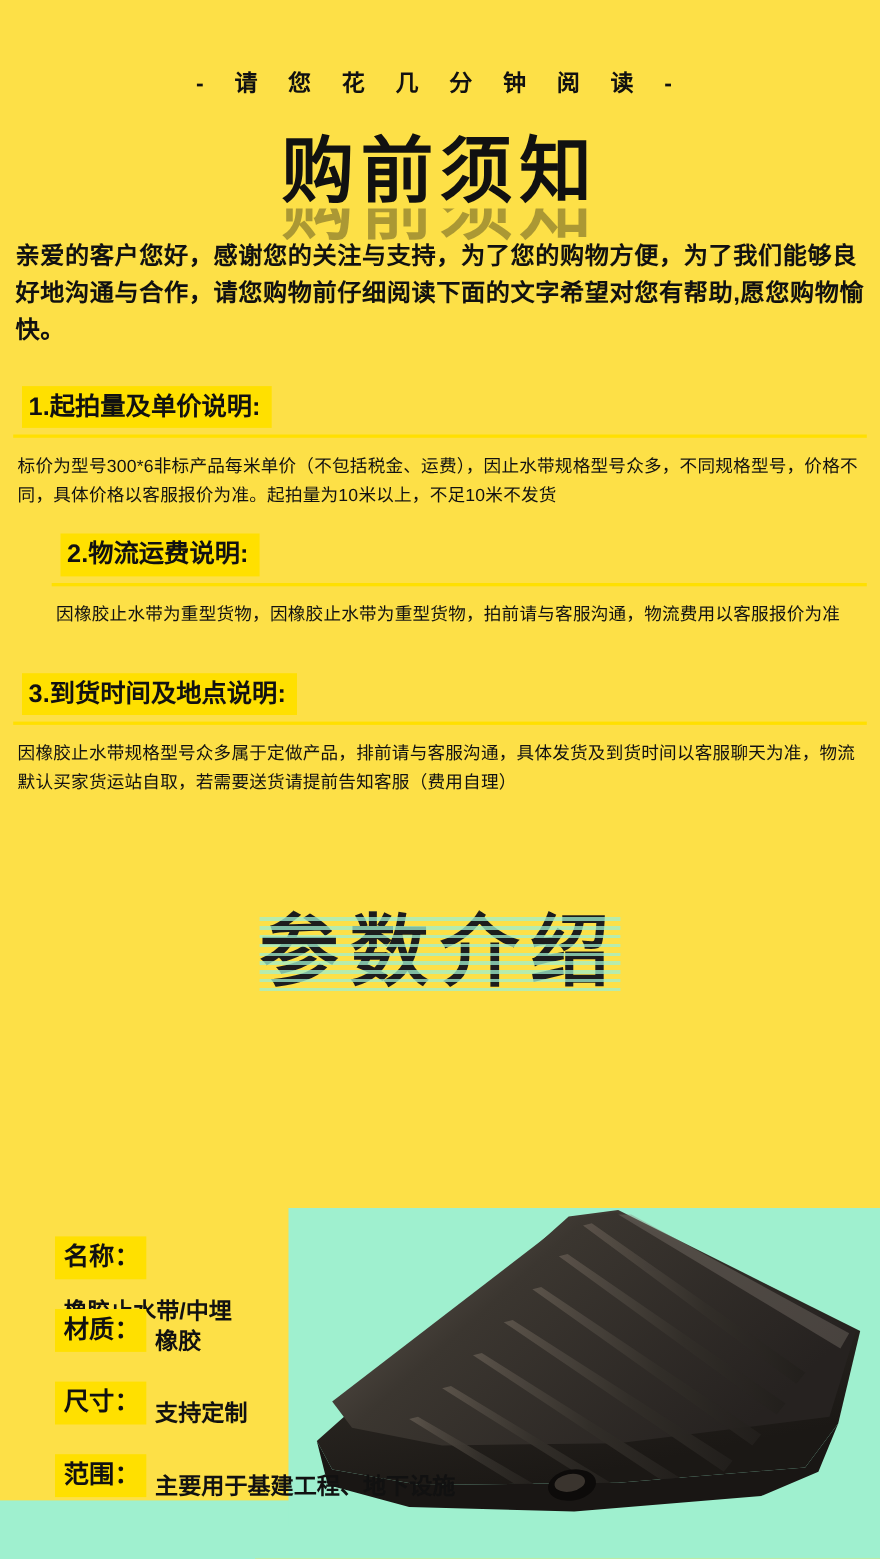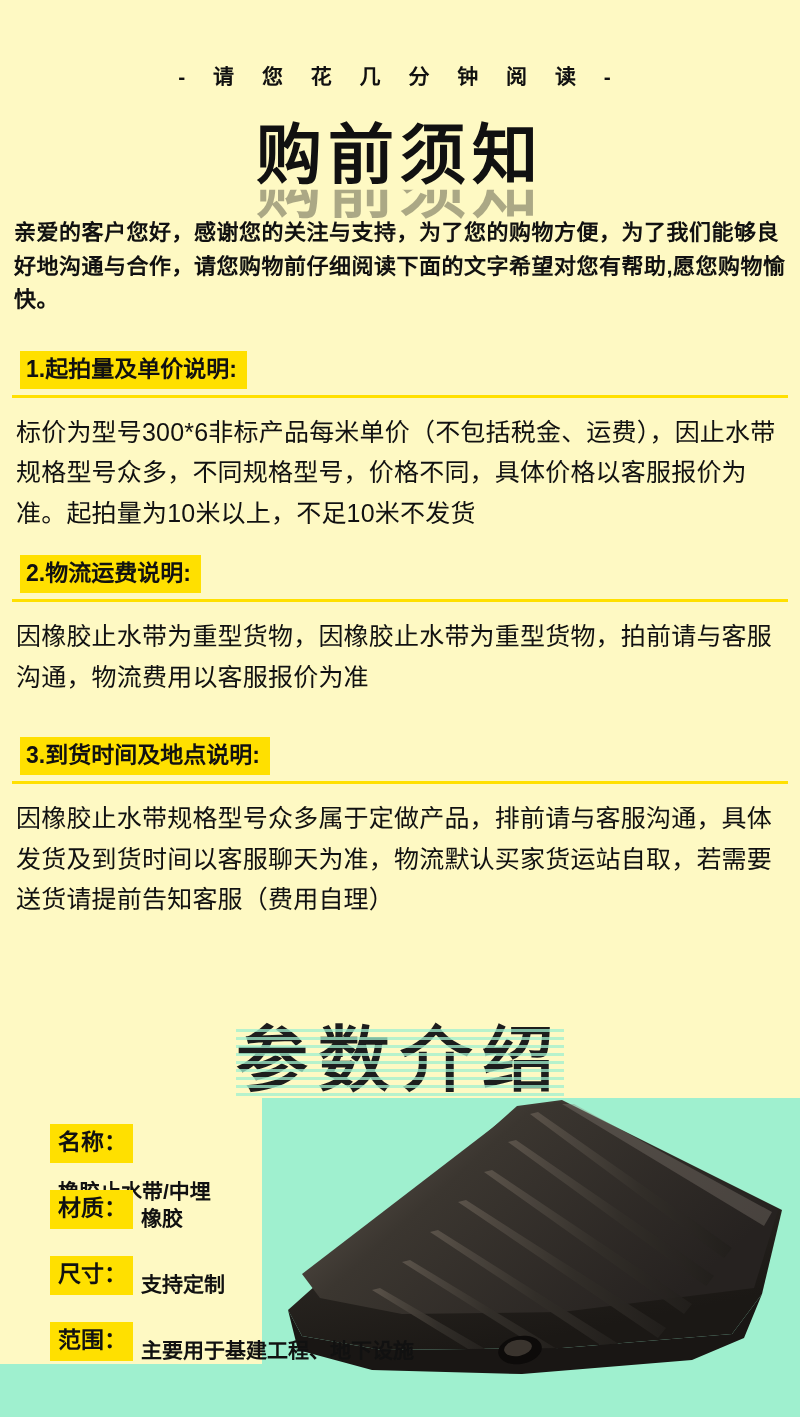--- a/index.html
+++ b/index.html
@@ -12,21 +12,21 @@
     background: #9ff0cf;
     font-family: "Liberation Sans", "DejaVu Sans", sans-serif;
     color: #111;
     overflow: hidden;
     position: relative;
   }
   .page {
     width: 800px;
     height: 1364px;
     position: relative;
-    background: #fef9c3;
+    background: #fde047;
   }
 
   
   .kicker {
     text-align: center;
     font-size: 21px;
     letter-spacing: 11px;
     color: #111;
     font-weight: 700;
     padding-top: 66px;
@@ -81,27 +81,27 @@
     margin-left: 20px;
     line-height: 1.35;
   }
   .rule {
     height: 3px;
     background: #ffe000;
     margin: 6px 12px 0 12px;
   }
   .sec-body {
     margin: 14px 16px 0 16px;
-    font-size: 25px;
+    font-size: 16px;
     line-height: 1.62;
     color: #111;
     letter-spacing: 0.2px;
   }
   .s1 { margin-top: 34px; }
-  .s2 { margin-top: 22px; }
+  .s2 { margin-top: 22px; padding-left: 35px; }
   .s3 { margin-top: 40px; }
 
   
   .params-title-wrap {
     margin-top: 104px;
     text-align: center;
     position: relative;
     height: 110px;
   }
   .params-title {

